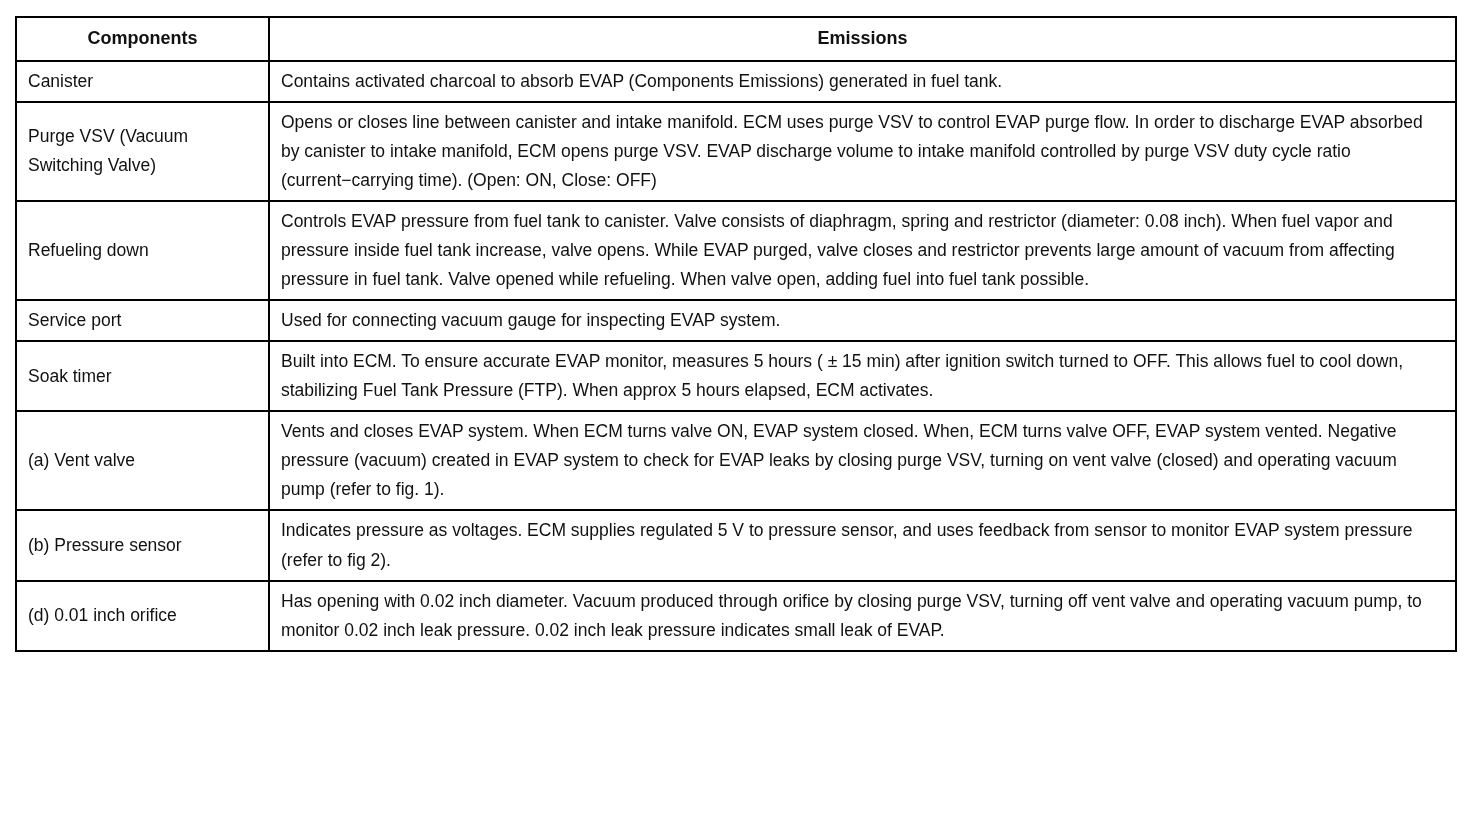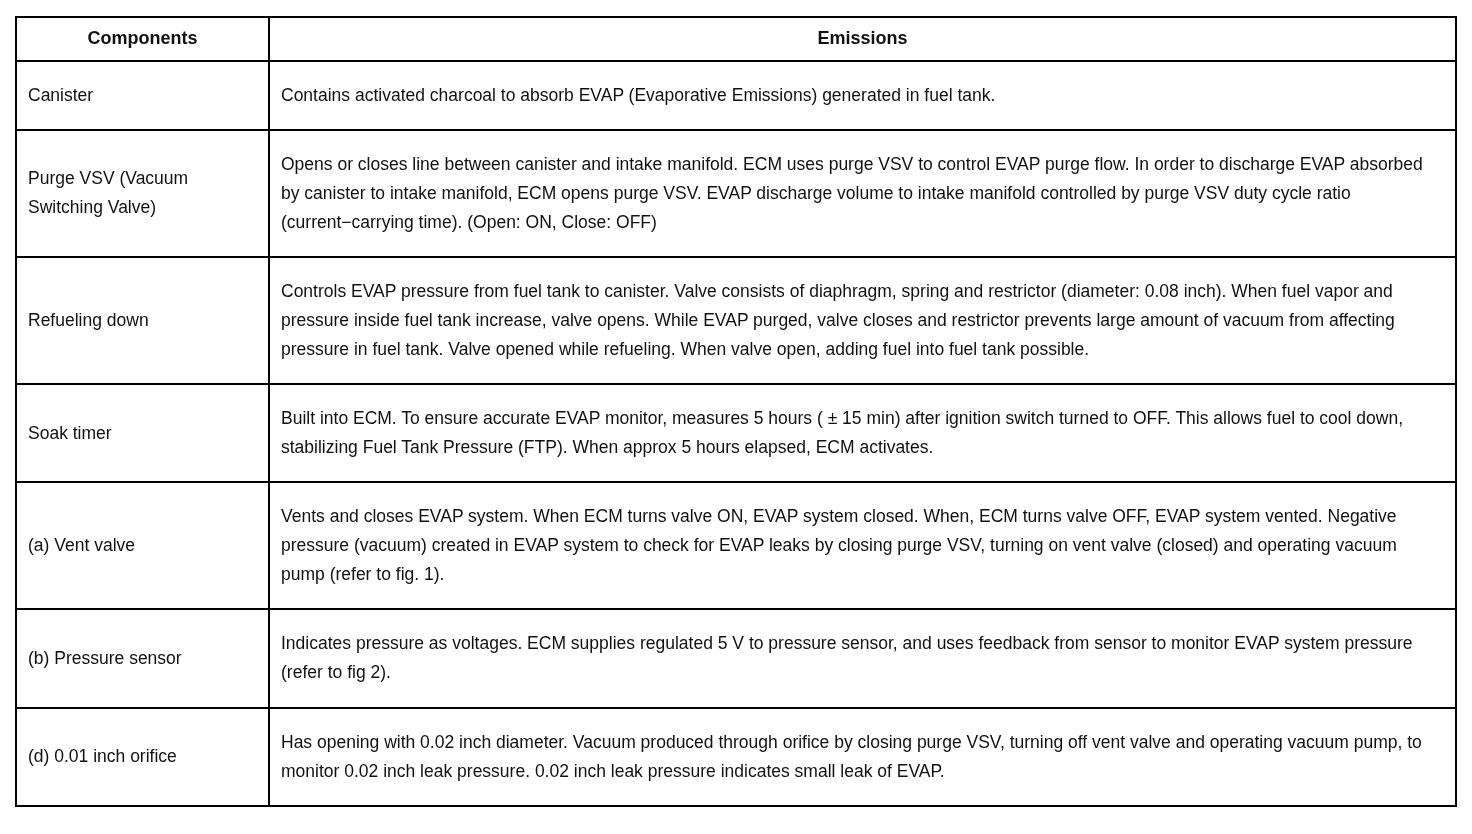--- a/index.html
+++ b/index.html
@@ -15,21 +15,21 @@
   }
   table.spec-table {
     border-collapse: collapse;
     width: 100%;
     border: 2px solid #ef4444;
     table-layout: fixed;
   }
   table.spec-table th,
   table.spec-table td {
     border: 2px solid #000000;
-    padding: 19px 11px;
+    padding: 5px 11px;
     font-size: 17.5px;
     line-height: 1.66;
     vertical-align: middle;
     text-align: left;
     word-wrap: break-word;
   }
   table.spec-table th {
     text-align: center;
     font-weight: bold;
     padding: 6px 10px;
@@ -47,29 +47,33 @@
   </colgroup>
   <thead>
     <tr>
       <th>Components</th>
       <th>Emissions</th>
     </tr>
   </thead>
   <tbody>
     <tr>
       <td>Canister</td>
-      <td>Contains activated charcoal to absorb EVAP (Evaporative Emissions) generated in fuel tank.</td>
+      <td>Contains activated charcoal to absorb EVAP (Components Emissions) generated in fuel tank.</td>
     </tr>
     <tr>
       <td>Purge VSV (Vacuum Switching Valve)</td>
       <td>Opens or closes line between canister and intake manifold. ECM uses purge VSV to control EVAP purge flow. In order to discharge EVAP absorbed by canister to intake manifold, ECM opens purge VSV. EVAP discharge volume to intake manifold controlled by purge VSV duty cycle ratio (current−carrying time). (Open: ON, Close: OFF)</td>
     </tr>
     <tr>
       <td>Refueling down</td>
       <td>Controls EVAP pressure from fuel tank to canister. Valve consists of diaphragm, spring and restrictor (diameter: 0.08 inch). When fuel vapor and pressure inside fuel tank increase, valve opens. While EVAP purged, valve closes and restrictor prevents large amount of vacuum from affecting pressure in fuel tank. Valve opened while refueling. When valve open, adding fuel into fuel tank possible.</td>
+    </tr>
+    <tr>
+      <td>Service port</td>
+      <td>Used for connecting vacuum gauge for inspecting EVAP system.</td>
     </tr>
     <tr>
       <td>Soak timer</td>
       <td>Built into ECM. To ensure accurate EVAP monitor, measures 5 hours ( ± 15 min) after ignition switch turned to OFF. This allows fuel to cool down, stabilizing Fuel Tank Pressure (FTP). When approx 5 hours elapsed, ECM activates.</td>
     </tr>
     <tr>
       <td>(a) Vent valve</td>
       <td>Vents and closes EVAP system. When ECM turns valve ON, EVAP system closed. When, ECM turns valve OFF, EVAP system vented. Negative pressure (vacuum) created in EVAP system to check for EVAP leaks by closing purge VSV, turning on vent valve (closed) and operating vacuum pump (refer to fig. 1).</td>
     </tr>
     <tr>

